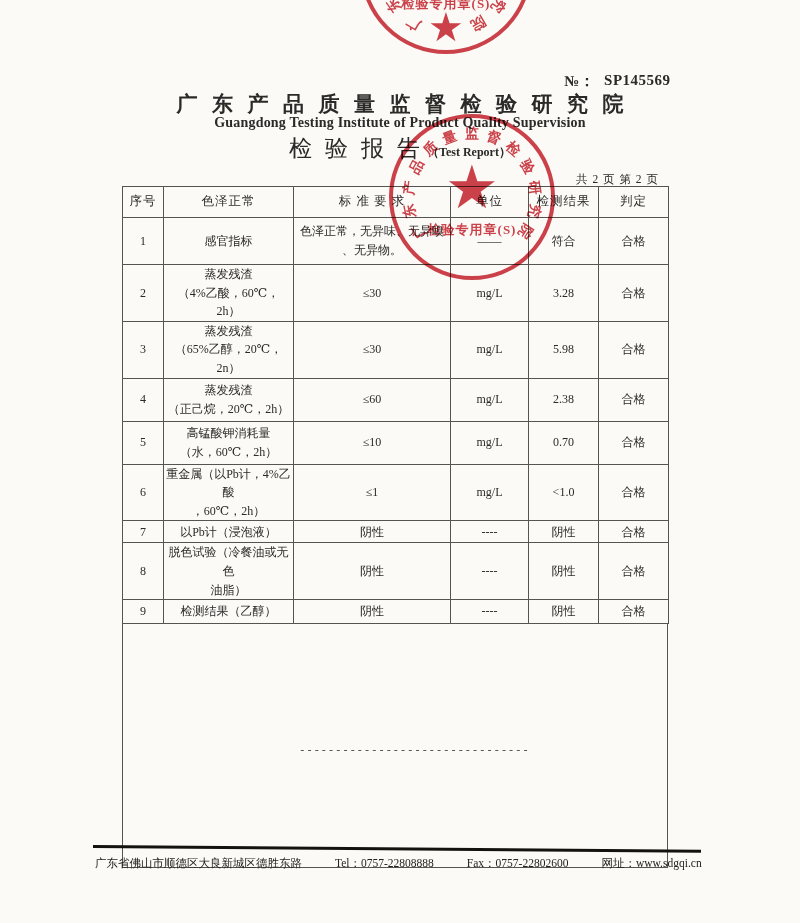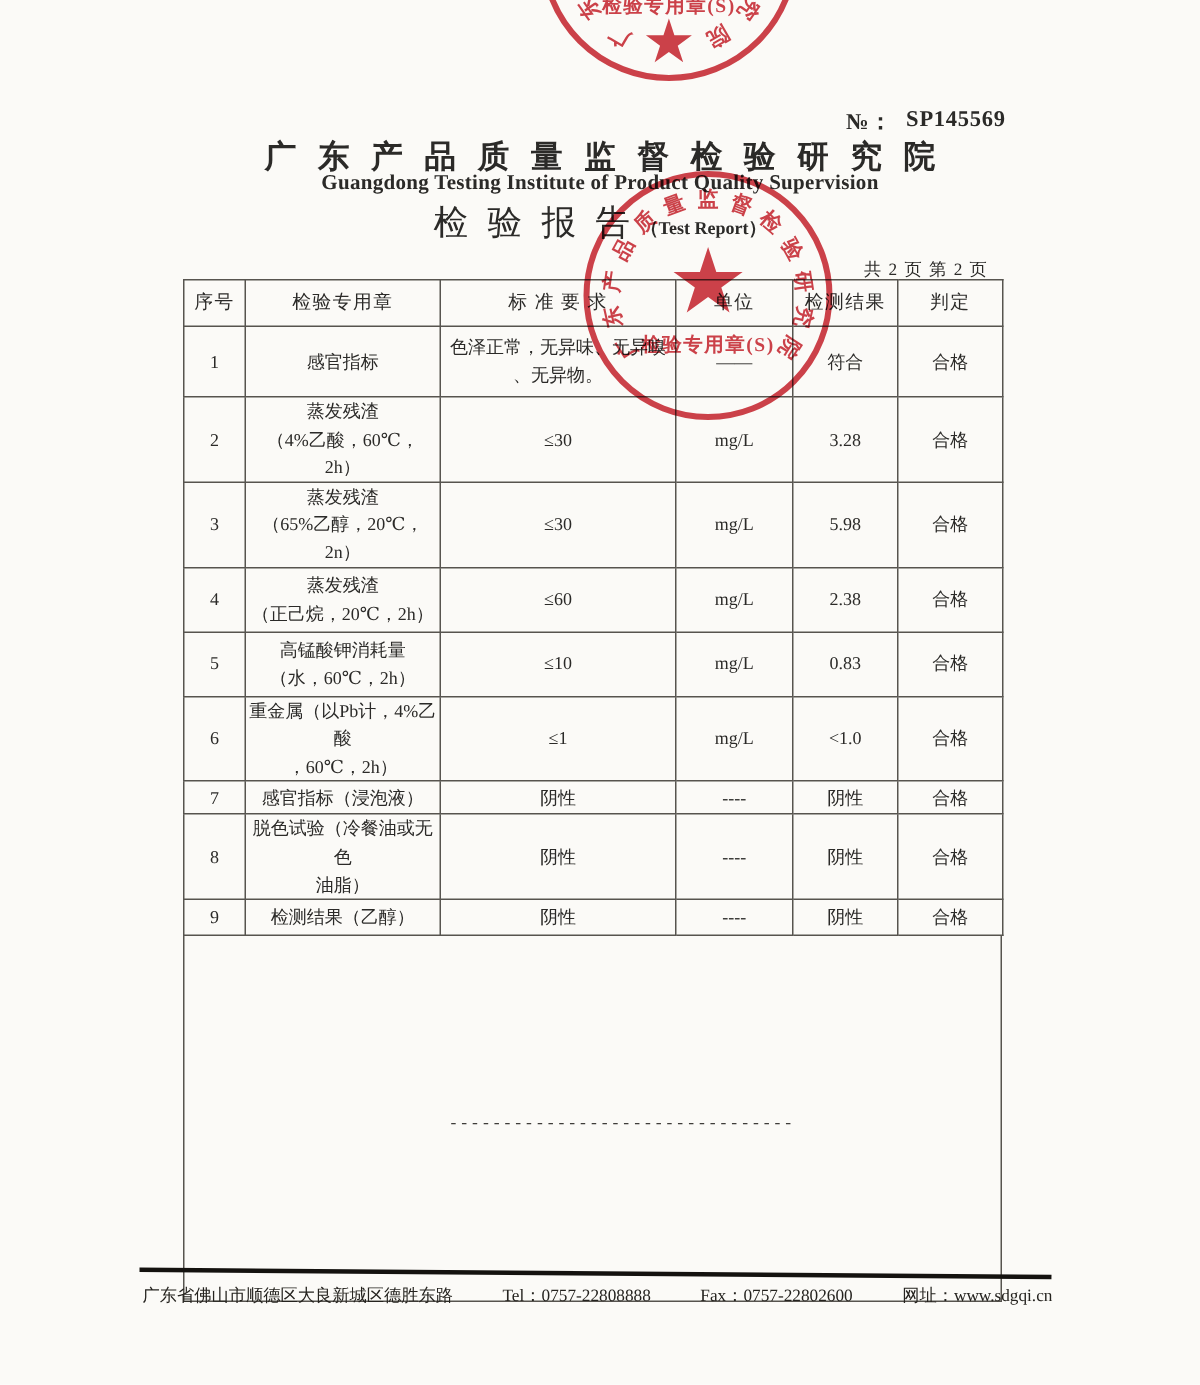--- a/index.html
+++ b/index.html
@@ -71,21 +71,21 @@
         <col style="width:41px">
         <col style="width:130px">
         <col style="width:157px">
         <col style="width:78px">
         <col style="width:70px">
         <col style="width:70px">
       </colgroup>
     <tbody>
         <tr style="height:31px">
       <th>序号</th>
-      <th>检验专用章</th>
+      <th>色泽正常</th>
       <th>标 准 要 求</th>
       <th>单位</th>
       <th>检测结果</th>
       <th>判定</th>
     </tr>
     <tr style="height:47px">
       <td class="c-no">1</td>
       <td class="c-item">感官指标</td>
       <td class="c-std">色泽正常，无异味、无异嗅
 、无异物。</td>
@@ -119,35 +119,35 @@
       <td class="c-unit">mg/L</td>
       <td class="c-res">2.38</td>
       <td class="c-jud">合格</td>
     </tr>
     <tr style="height:43px">
       <td class="c-no">5</td>
       <td class="c-item">高锰酸钾消耗量
 （水，60℃，2h）</td>
       <td class="c-std">≤10</td>
       <td class="c-unit">mg/L</td>
-      <td class="c-res">0.83</td>
+      <td class="c-res">0.70</td>
       <td class="c-jud">合格</td>
     </tr>
     <tr style="height:42px">
       <td class="c-no">6</td>
       <td class="c-item">重金属（以Pb计，4%乙酸
 ，60℃，2h）</td>
       <td class="c-std">≤1</td>
       <td class="c-unit">mg/L</td>
       <td class="c-res">&lt;1.0</td>
       <td class="c-jud">合格</td>
     </tr>
     <tr style="height:22px">
       <td class="c-no">7</td>
-      <td class="c-item">感官指标（浸泡液）</td>
+      <td class="c-item">以Pb计（浸泡液）</td>
       <td class="c-std">阴性</td>
       <td class="c-unit">----</td>
       <td class="c-res">阴性</td>
       <td class="c-jud">合格</td>
     </tr>
     <tr style="height:43px">
       <td class="c-no">8</td>
       <td class="c-item">脱色试验（冷餐油或无色
 油脂）</td>
       <td class="c-std">阴性</td>

